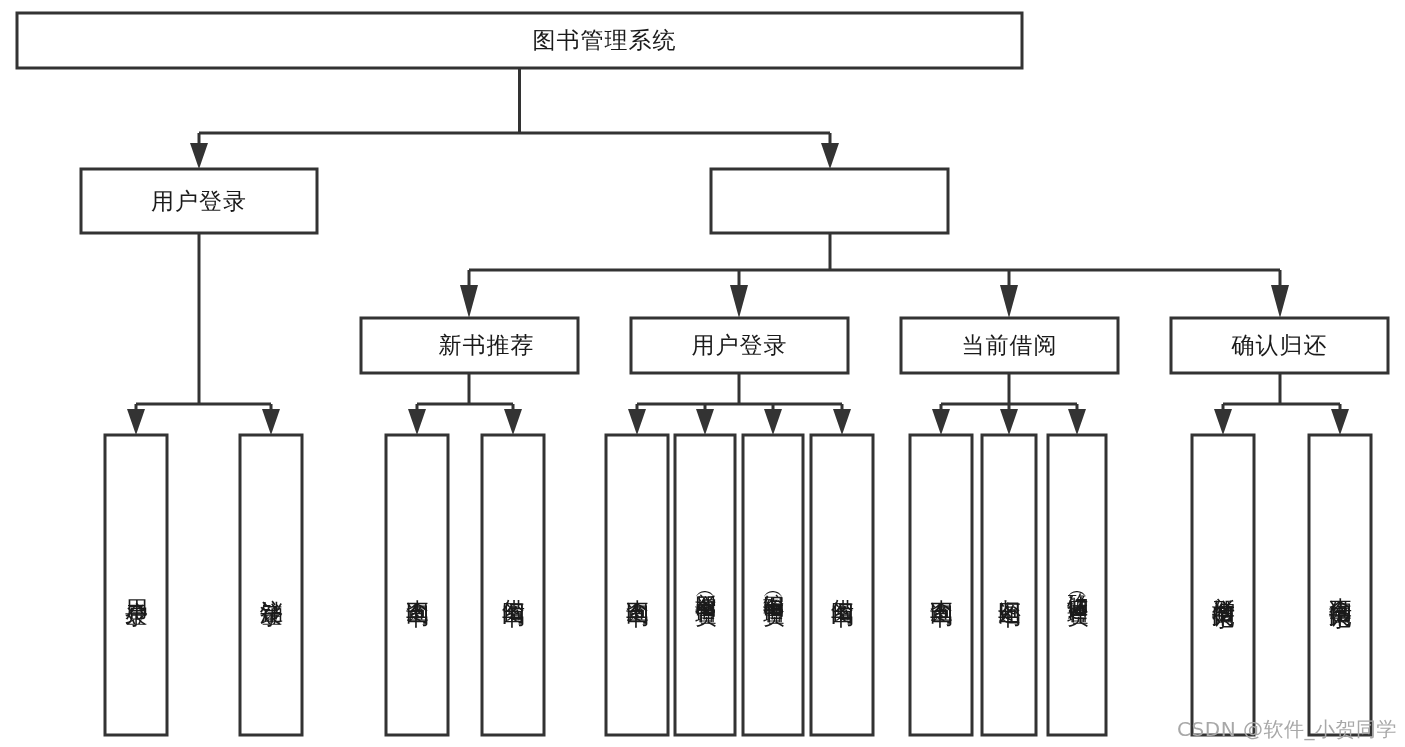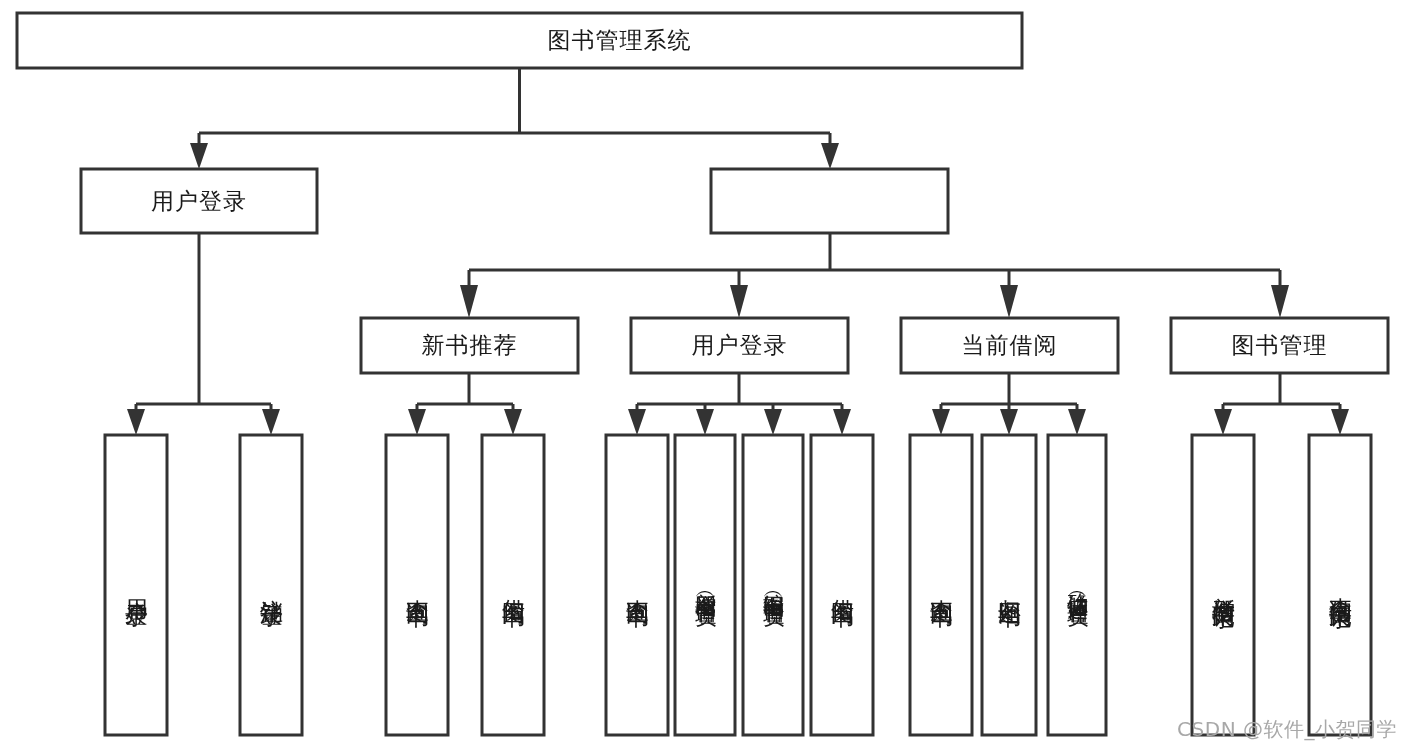--- a/index.html
+++ b/index.html
@@ -180,28 +180,28 @@
     <rect class="node-box" x="811" y="435" width="62" height="300"></rect>
 
     <rect class="node-box" x="910" y="435" width="62" height="300"></rect>
     <rect class="node-box" x="982" y="435" width="54" height="300"></rect>
     <rect class="node-box" x="1048" y="435" width="58" height="300"></rect>
 
     <rect class="node-box" x="1192" y="435" width="62" height="300"></rect>
     <rect class="node-box" x="1309" y="435" width="62" height="300"></rect>
   </svg>
 
-  <div class="node-label-h" style="left:17px; top:13px; width:1141px; height:55px;padding-left:32px;">图书管理系统</div>
+  <div class="node-label-h" style="left:2px; top:13px; width:1141px; height:55px;padding-left:32px;">图书管理系统</div>
 
   <div class="node-label-h" style="left:81px; top:169px; width:236px; height:64px;">用户登录</div>
 
-  <div class="node-label-h" style="left:361px; top:318px; width:217px; height:55px;">新书推荐</div>
+  <div class="node-label-h" style="left:378px; top:318px; width:217px; height:55px;">新书推荐</div>
   <div class="node-label-h" style="left:631px; top:318px; width:217px; height:55px;">用户登录</div>
   <div class="node-label-h" style="left:901px; top:318px; width:217px; height:55px;border-radius:20px;">当前借阅</div>
-  <div class="node-label-h" style="left:1171px; top:318px; width:217px; height:55px;">图书管理</div>
+  <div class="node-label-h" style="left:1171px; top:318px; width:217px; height:55px;">确认归还</div>
 
   <div class="node-label-v" style="left:105px; top:435px; width:62px; height:300px;">用户登录</div>
   <div class="node-label-v" style="left:240px; top:435px; width:62px; height:300px;">注销登录</div>
 
   <div class="node-label-v" style="left:386px; top:435px; width:62px; height:300px;">查询图书</div>
   <div class="node-label-v" style="left:482px; top:435px; width:62px; height:300px;">借阅图书</div>
 
   <div class="node-label-v" style="left:606px; top:435px; width:62px; height:300px;">查询图书</div>
   <div class="node-label-v" style="left:675px; top:435px; width:60px; height:300px; font-size:21px;">新增图书（管理员）</div>
   <div class="node-label-v" style="left:743px; top:435px; width:60px; height:300px; font-size:21px;">编辑图书（管理员）</div>

